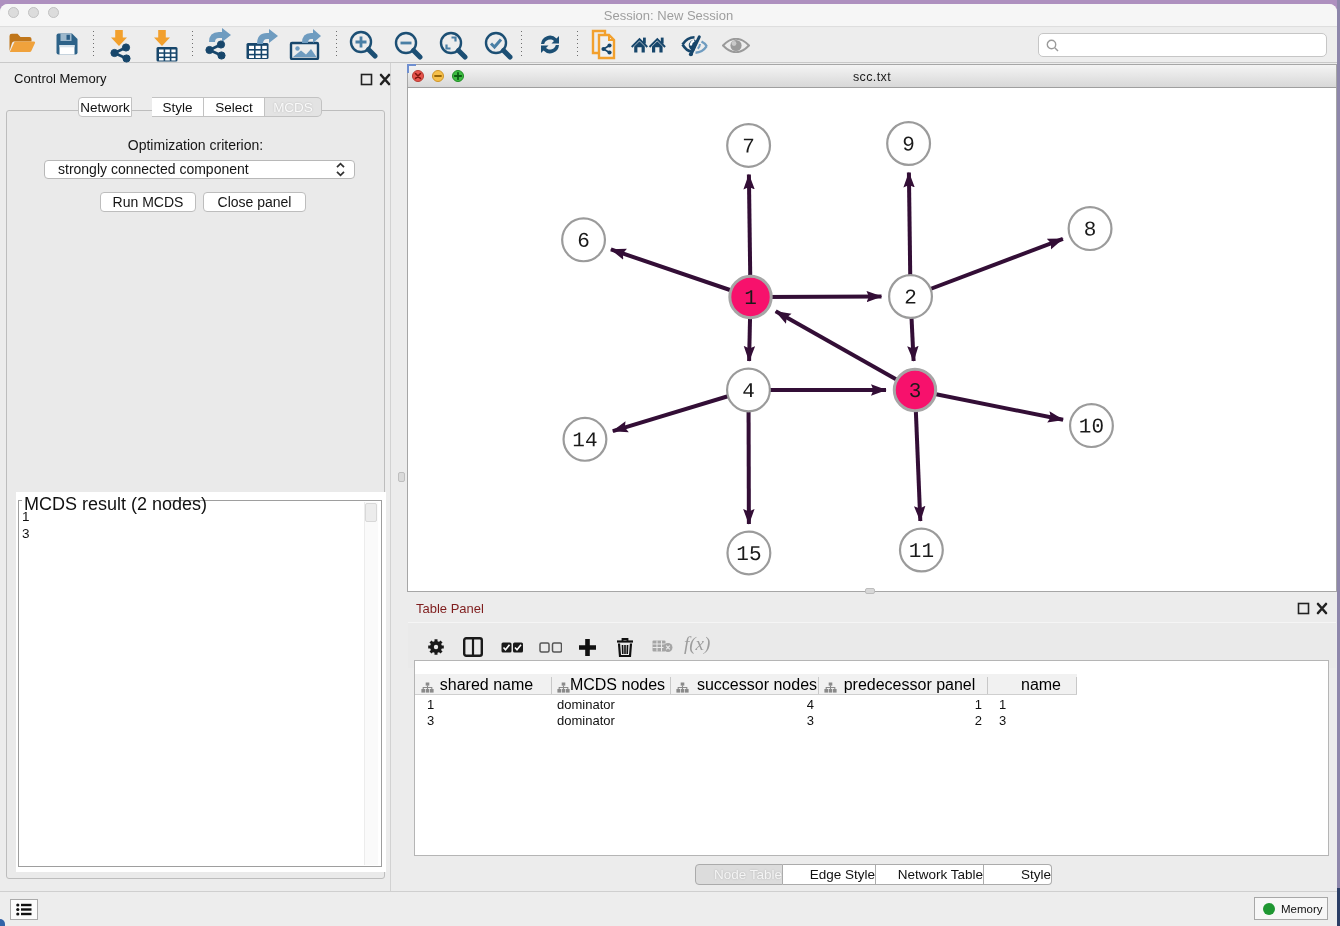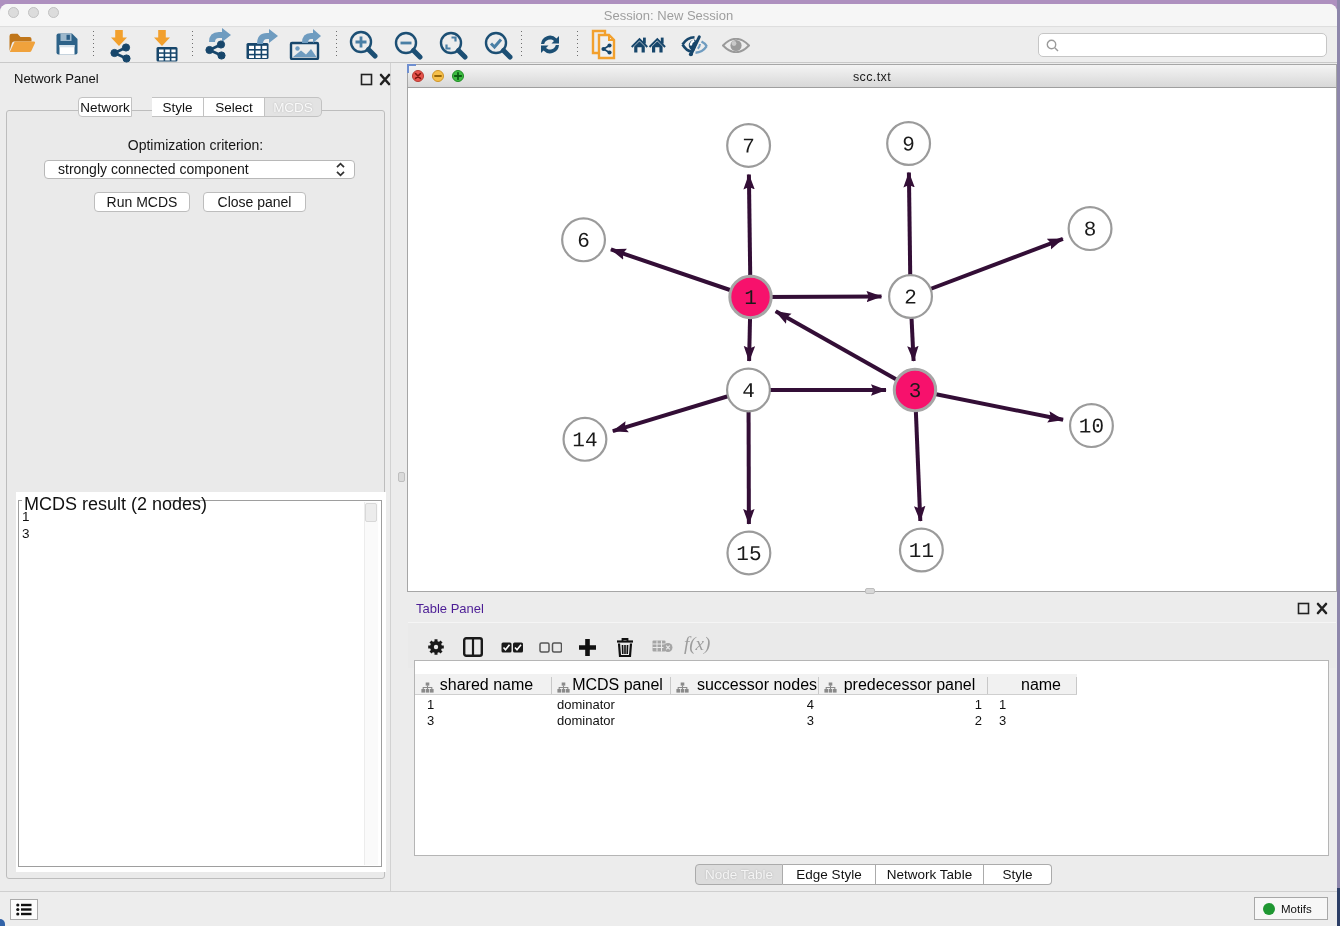--- a/index.html
+++ b/index.html
@@ -29,29 +29,29 @@
 .ta-line{position:absolute;left:22px;font-size:13.5px;color:#111}
 .ta-scroll{position:absolute;left:364px;top:502px;width:14px;height:363px;background:#fafafa;border-left:1px solid #ececec}
 
 .netwin{position:absolute;left:407px;top:64px;width:930px;height:528px;border:1px solid #a6a6a6;background:#fff}
 .nw-titlebar{position:absolute;left:407px;top:64px;width:930px;height:24px;background:linear-gradient(#f4f4f4,#d8d8d8);border:1px solid #a6a6a6;border-bottom:1px solid #9f9f9f}
 .nw-title{position:absolute;left:407px;top:70px;width:930px;text-align:center;font-size:12.5px;letter-spacing:0.4px;color:#1a1a1a}
 .tlb{position:absolute;top:69.5px;width:12px;height:12px;border-radius:50%}
 .splith{position:absolute;left:865px;top:588px;width:10px;height:6px;background:#d8d8d8;border:1px solid #bdbdbd;border-radius:2px}
 
 .tpanel{position:absolute;left:407px;top:597px;width:930px;height:292px;background:#ececec}
-.tp-title{position:absolute;left:416px;top:601px;font-size:13px;color:#4c1d95}
+.tp-title{position:absolute;left:416px;top:601px;font-size:13px;color:#7f1d1d}
 .tp-toolbar{position:absolute;left:408px;top:622px;width:928px;height:46px;background:#eaeaea;border-top:1px solid #f5f5f5}
 .ttable{position:absolute;left:414px;top:660px;width:915px;height:196px;background:#fff;border:1px solid #b5b5b5}
 .thead{position:absolute;left:415px;top:674px;height:21px;background:#f1f1f1;border-bottom:1px solid #cfcfcf;font-size:13px;color:#111}
 .thcell{position:absolute;top:675px;height:20px;line-height:20px;text-align:center}
 .thsep{position:absolute;top:677px;width:1px;height:17px;background:#c8c8c8}
 .trow{position:absolute;font-size:13px;color:#111}
 
-.btab{position:absolute;top:864px;height:21px;border:1px solid #ababab;background:#fff;font-size:13.5px;color:#111;text-align:center;line-height:19px}
+.btab{position:absolute;top:864px;height:21px;border:1px solid #ababab;background:#fff;font-size:13.5px;color:#111;text-align:right;line-height:19px}
 
 .statusbar{position:absolute;left:0;top:891px;width:1337px;height:35px;background:#ededed;border-top:1px solid #cfcfcf}
 .listbtn{position:absolute;left:10px;top:899px;width:28px;height:21px;background:#fcfcfc;border:1px solid #ababab}
 .membtn{position:absolute;left:1254px;top:897px;width:74px;height:23px;background:#f7f7f7;border:1px solid #a8a8a8;font-size:11.5px;color:#111}
 .rightstrip{position:absolute;left:1337px;top:0;width:3px;height:926px;background:#8e87ab}
 </style>
 </head>
 <body>
 <div class="winbg"></div>
 <div class="titlebar"></div>
@@ -204,40 +204,40 @@
 <div class="searchbox">
     <svg width="16" height="16" style="position:absolute;left:6px;top:4px" viewBox="0 0 16 16">
       <circle cx="6.5" cy="6.5" r="4.2" fill="none" stroke="#9a9a9a" stroke-width="1.4"></circle>
       <line x1="9.8" y1="9.8" x2="13" y2="13" stroke="#9a9a9a" stroke-width="1.4"></line>
     </svg>
   </div>
 
 <div class="lpanel"></div>
 <div class="abs" style="left:390px;top:63px;width:1px;height:828px;background:#d2d2d2"></div>
 <div class="abs" style="left:398px;top:472px;width:7px;height:10px;background:#dadada;border:1px solid #bfbfbf;border-radius:2px"></div>
-<div class="lp-title">Network Panel</div>
+<div class="lp-title">Control Memory</div>
 <svg class="abs" style="left:360px;top:73px" width="32" height="14" viewBox="0 0 32 14">
     <rect x="1.5" y="1.5" width="10" height="10" fill="none" stroke="#222" stroke-width="1.6"></rect>
     <path d="M21 2 L29 11 M29 2 L21 11" stroke="#222" stroke-width="2.6" stroke-linecap="round"></path>
   </svg>
 <div class="lp-tabs">
 <div class="tabbtn" style="left:78px;width:54px;border-radius:4px 0 0 4px">Network</div>
 <div class="tabbtn" style="left:152px;width:52px;border-left:none">Style</div>
 <div class="tabbtn" style="left:204px;width:61px;border-left:none">Select</div>
 <div class="tabbtn" style="left:265px;width:57px;border-left:none;border-radius:0 5px 5px 0;background:#e3e3e3;color:#fafafa;text-shadow:0 0 2px #b5b5b5">MCDS</div>
 </div>
 <div class="tabcontent"></div>
 <div class="optlabel">Optimization criterion:</div>
 <div class="dropdown">strongly connected component
 <svg width="11" height="15" viewBox="0 0 11 15" style="position:absolute;right:8px;top:1px">
       <path d="M2 5.2 L5.5 1.6 L9 5.2" fill="none" stroke="#333" stroke-width="1.7"></path>
       <path d="M2 9.8 L5.5 13.4 L9 9.8" fill="none" stroke="#333" stroke-width="1.7"></path>
     </svg>
 </div>
-<div class="btn" style="left:94px;width:96px">Run MCDS</div>
+<div class="btn" style="left:100px;width:96px">Run MCDS</div>
 <div class="btn" style="left:203px;width:103px">Close panel</div>
 <div class="resultpanel"></div>
 <div class="fieldset"></div>
 <div class="fs-top" style="width:4px"></div>
 <div class="fs-top" style="left:166px;width:216px"></div>
 <div class="fs-label">MCDS result (2 nodes)</div>
 <div class="ta-line" style="top:509px">1</div>
 <div class="ta-line" style="top:526px">3</div>
 <div class="ta-scroll"></div>
 <div class="abs" style="left:365px;top:503px;width:12px;height:19px;background:#ececec;border:1px solid #d8d8d8;border-radius:2px"></div>
@@ -381,21 +381,21 @@
         <path d="M6.5 3.6 L6.5 7 M2.2 7 L2.2 5.5 L10.8 5.5 L10.8 7" fill="none" stroke="#8a8a8a" stroke-width="1.1"></path>
       </svg></span><span style="margin-left:7px">shared name</span></div>
 <div class="thcell" style="left:551px;width:119px"><span style="position:absolute;left:6px;top:4px"><svg width="13" height="12" viewBox="0 0 13 12">
         <g fill="#8a8a8a">
           <rect x="4.7" y="0.5" width="3.6" height="3.1"></rect>
           <rect x="0.4" y="7" width="3.6" height="3.6"></rect>
           <rect x="4.7" y="7" width="3.6" height="3.6"></rect>
           <rect x="9" y="7" width="3.6" height="3.6"></rect>
         </g>
         <path d="M6.5 3.6 L6.5 7 M2.2 7 L2.2 5.5 L10.8 5.5 L10.8 7" fill="none" stroke="#8a8a8a" stroke-width="1.1"></path>
-      </svg></span><span style="margin-left:14px">MCDS panel</span></div>
+      </svg></span><span style="margin-left:14px">MCDS nodes</span></div>
 <div class="thcell" style="left:670px;width:148px"><span style="position:absolute;left:6px;top:4px"><svg width="13" height="12" viewBox="0 0 13 12">
         <g fill="#8a8a8a">
           <rect x="4.7" y="0.5" width="3.6" height="3.1"></rect>
           <rect x="0.4" y="7" width="3.6" height="3.6"></rect>
           <rect x="4.7" y="7" width="3.6" height="3.6"></rect>
           <rect x="9" y="7" width="3.6" height="3.6"></rect>
         </g>
         <path d="M6.5 3.6 L6.5 7 M2.2 7 L2.2 5.5 L10.8 5.5 L10.8 7" fill="none" stroke="#8a8a8a" stroke-width="1.1"></path>
       </svg></span><span style="margin-left:26px">successor nodes</span></div>
 <div class="thcell" style="left:818px;width:169px"><span style="position:absolute;left:6px;top:4px"><svg width="13" height="12" viewBox="0 0 13 12">
@@ -436,17 +436,17 @@
       <circle cx="1.8" cy="2" r="1.6" fill="#111"></circle>
       <circle cx="1.8" cy="6.5" r="1.6" fill="#111"></circle>
       <circle cx="1.8" cy="11" r="1.6" fill="#111"></circle>
       <rect x="5" y="0.8" width="10.5" height="2.4" fill="#111"></rect>
       <rect x="5" y="5.3" width="10.5" height="2.4" fill="#111"></rect>
       <rect x="5" y="9.8" width="10.5" height="2.4" fill="#111"></rect>
     </svg>
   </div>
 <div class="membtn">
     <span style="position:absolute;left:8px;top:5px;width:12px;height:12px;border-radius:50%;background:#1f9732"></span>
-    <span style="position:absolute;left:26px;top:5px">Motifs</span>
+    <span style="position:absolute;left:26px;top:5px">Memory</span>
   </div>
 <div class="rightstrip"></div>
 <div class="abs" style="left:1337px;top:888px;width:3px;height:38px;background:#2c3e66"></div>
 <div class="abs" style="left:0;top:919px;width:5px;height:7px;background:#3263a8;border-radius:0 5px 0 0"></div>
 
 </body></html>

